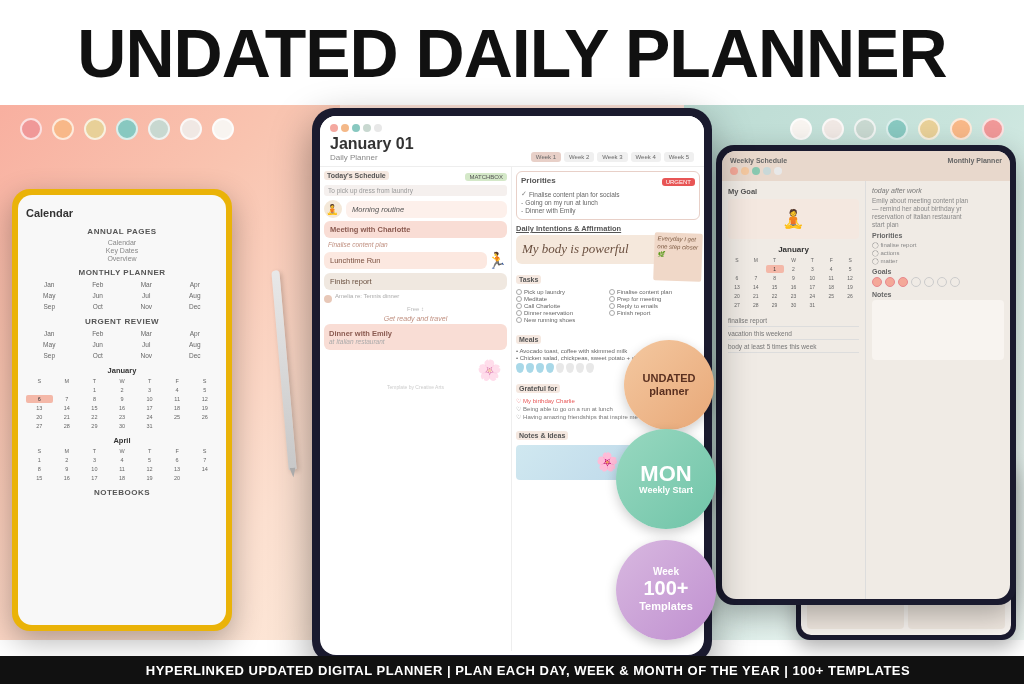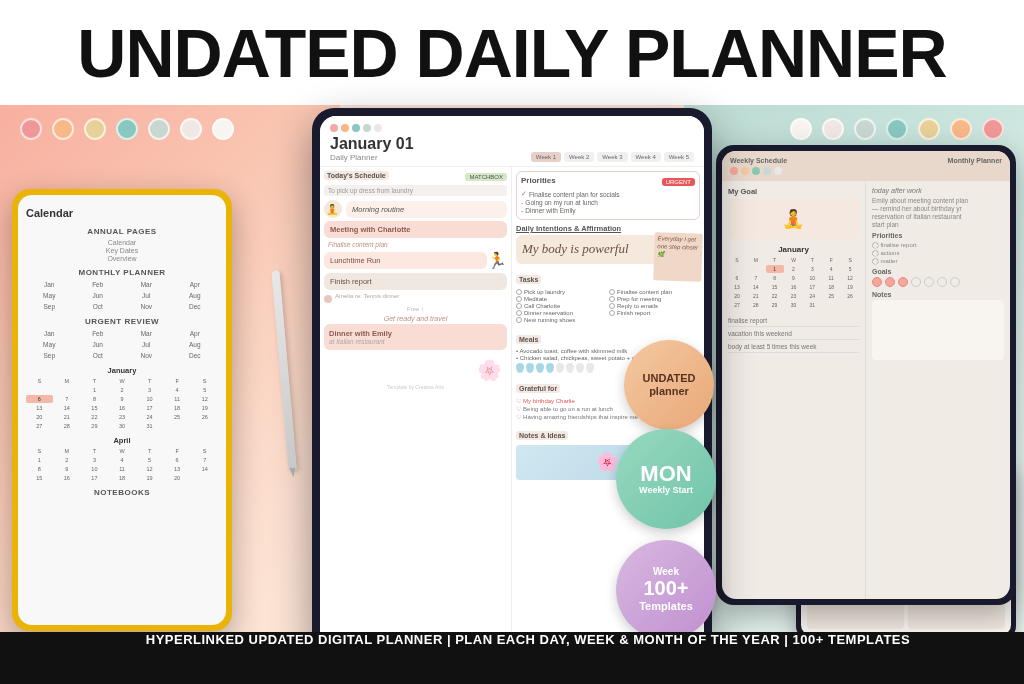--- a/index.html
+++ b/index.html
@@ -80,24 +80,24 @@
       width: 22px;
       height: 22px;
       border-radius: 50%;
       border: 2px solid rgba(255,255,255,0.7);
     }
 
     
     .bottom-bar {
       position: absolute;
       bottom: 0; left: 0; right: 0;
-      height: 52px;
+      height: 28px;
       background: #111;
       display: flex;
-      align-items: flex-start;
+      align-items: center;
       justify-content: center;
       z-index: 20;
       padding-left: 32px;
     }
     .bottom-text {
       color: #fff;
       font-size: 13px;
       font-weight: 600;
       letter-spacing: 0.5px;
       text-align: center;

